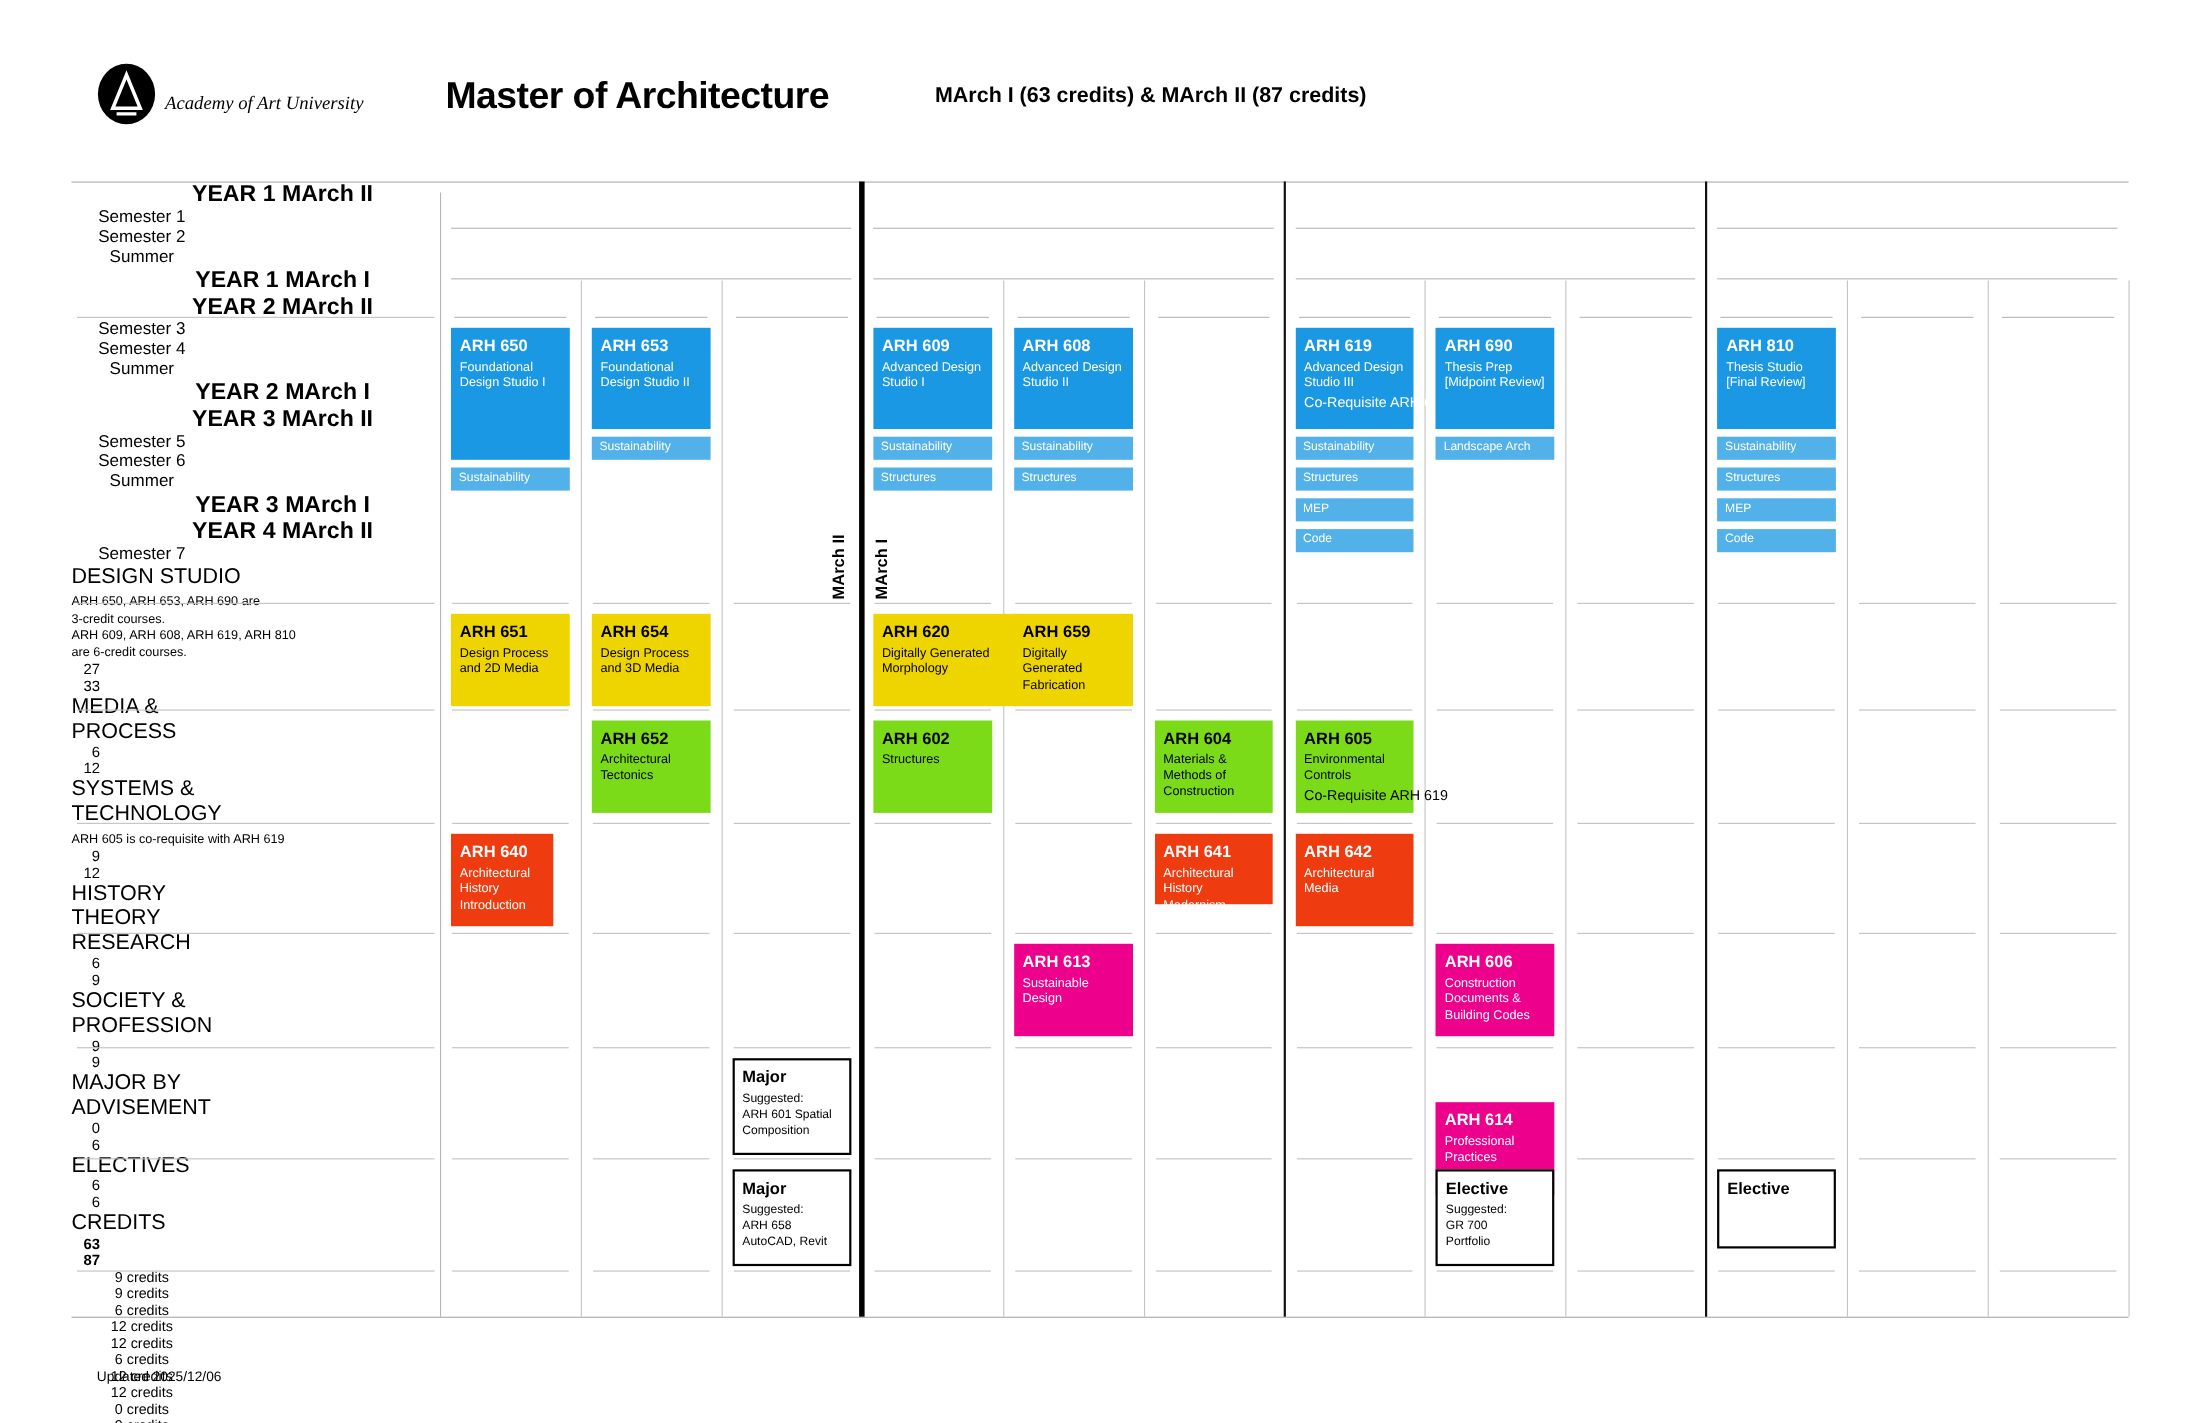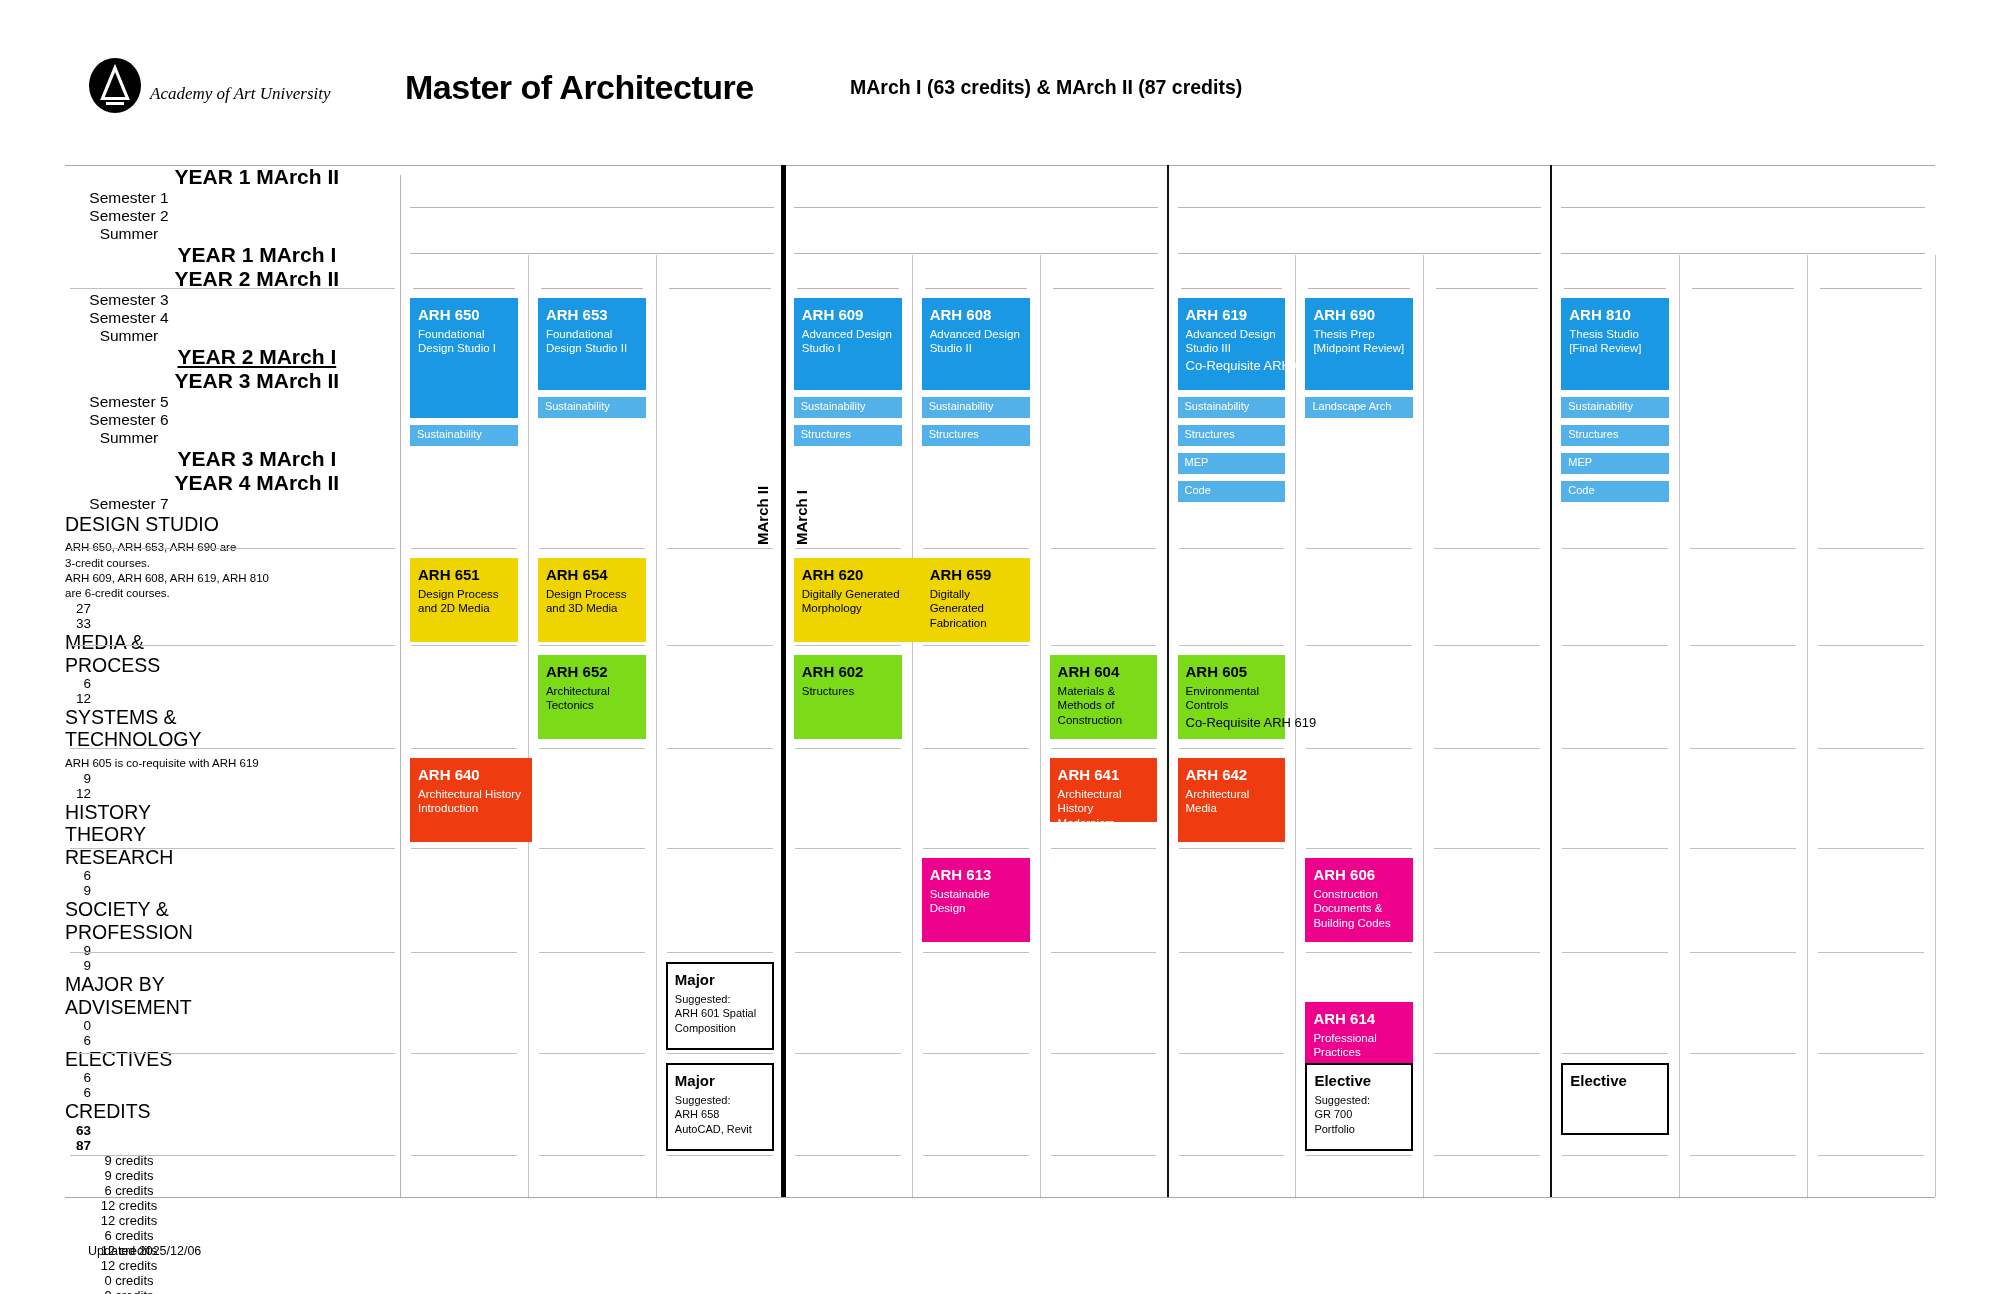--- a/index.html
+++ b/index.html
@@ -74,21 +74,21 @@
     <div class="yearlab" style="left: 718.75px; top: 8px; width: 383.75px;">YEAR 1 MArch I</div>
     <div class="hline" style="left: 728.75px; top: 42px; width: 363.75px; height: 1px; background: rgb(181, 181, 181);"></div>
     <div class="yearlab" style="left: 718.75px; top: 54px; width: 383.75px;">YEAR 2 MArch II</div>
     <div class="hline" style="left: 728.75px; top: 88px; width: 363.75px; height: 1px; background: rgb(181, 181, 181);"></div>
     <div class="semlab" style="left: 718.75px; top: 98px; width: 127.917px;">Semester 3</div>
     <div class="hline" style="left: 731.75px; top: 123px; width: 101.917px; height: 1px; background: rgb(181, 181, 181);"></div>
     <div class="semlab" style="left: 846.667px; top: 98px; width: 127.917px;">Semester 4</div>
     <div class="hline" style="left: 859.667px; top: 123px; width: 101.917px; height: 1px; background: rgb(181, 181, 181);"></div>
     <div class="semlab" style="left: 974.583px; top: 98px; width: 127.917px;">Summer</div>
     <div class="hline" style="left: 987.583px; top: 123px; width: 101.917px; height: 1px; background: rgb(181, 181, 181);"></div>
-    <div class="yearlab" style="left: 1102.5px; top: 8px; width: 383.75px; text-decoration: underline;">YEAR 2 MArch I</div>
+    <div class="yearlab" style="left: 1102.5px; top: 8px; width: 383.75px;">YEAR 2 MArch I</div>
     <div class="hline" style="left: 1112.5px; top: 42px; width: 363.75px; height: 1px; background: rgb(181, 181, 181);"></div>
     <div class="yearlab" style="left: 1102.5px; top: 54px; width: 383.75px;">YEAR 3 MArch II</div>
     <div class="hline" style="left: 1112.5px; top: 88px; width: 363.75px; height: 1px; background: rgb(181, 181, 181);"></div>
     <div class="semlab" style="left: 1102.5px; top: 98px; width: 127.917px;">Semester 5</div>
     <div class="hline" style="left: 1115.5px; top: 123px; width: 101.917px; height: 1px; background: rgb(181, 181, 181);"></div>
     <div class="semlab" style="left: 1230.42px; top: 98px; width: 127.917px;">Semester 6</div>
     <div class="hline" style="left: 1243.42px; top: 123px; width: 101.917px; height: 1px; background: rgb(181, 181, 181);"></div>
     <div class="semlab" style="left: 1358.33px; top: 98px; width: 127.917px;">Summer</div>
     <div class="hline" style="left: 1371.33px; top: 123px; width: 101.917px; height: 1px; background: rgb(181, 181, 181);"></div>
     <div class="yearlab" style="left: 1486.25px; top: 8px; width: 383.75px;">YEAR 3 MArch I</div>
@@ -312,21 +312,21 @@
         <div class="code">ARH 605</div>
         <div class="ctitle">Environmental Controls</div>
         <div class="cnote">Co-Requisite ARH 619</div>
       </div>
     </div>
     <div class="rowlab" style="left: 25px; top: 593px; width: 250px;">HISTORY
 THEORY
 RESEARCH</div>
     <div class="num" style="left: 266px; top: 596px;">6</div>
     <div class="num" style="left: 299px; top: 596px;">9</div>
-    <div style="left: 345px; top: 593px; width: 122px; position: absolute;">
+    <div style="left: 345px; top: 593px; width: 93px; position: absolute;">
       <div class="card" style="background: rgb(238, 59, 15); height: 84px; position: relative;">
         <div class="code">ARH 640</div>
         <div class="ctitle">Architectural History Introduction</div>
       </div>
     </div>
     <div style="left: 984.583px; top: 593px; width: 107.917px; position: absolute;">
       <div class="card" style="background: rgb(238, 59, 15); height: 64px; position: relative;">
         <div class="code">ARH 641</div>
         <div class="ctitle">Architectural History Modernism</div>
       </div>

